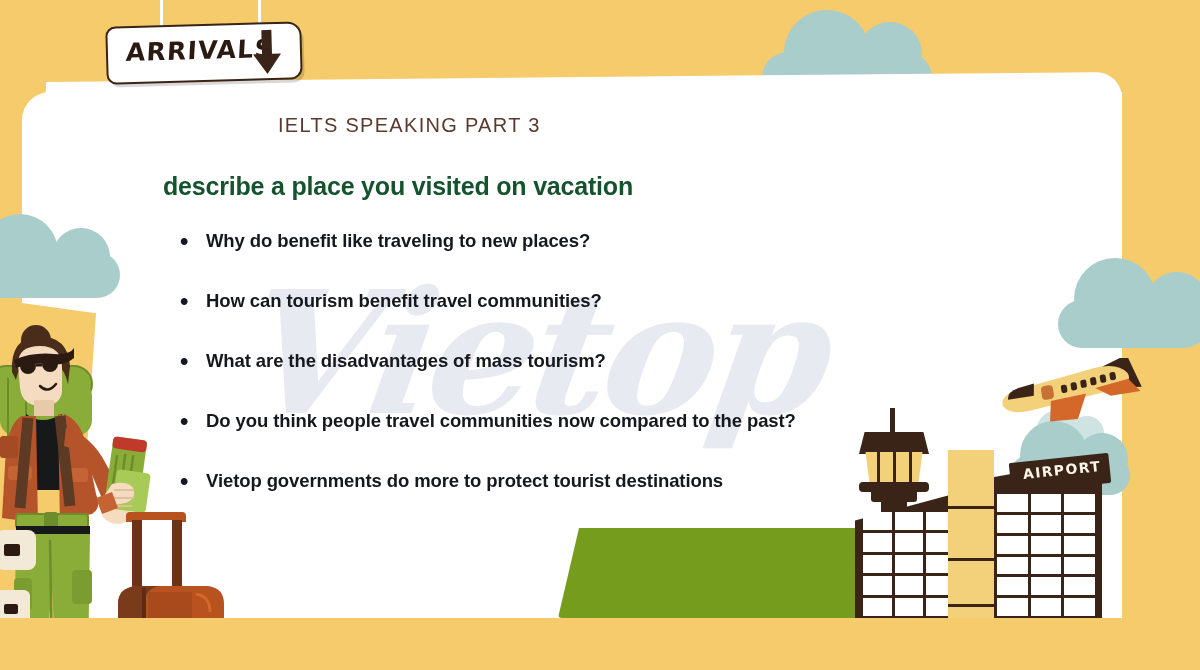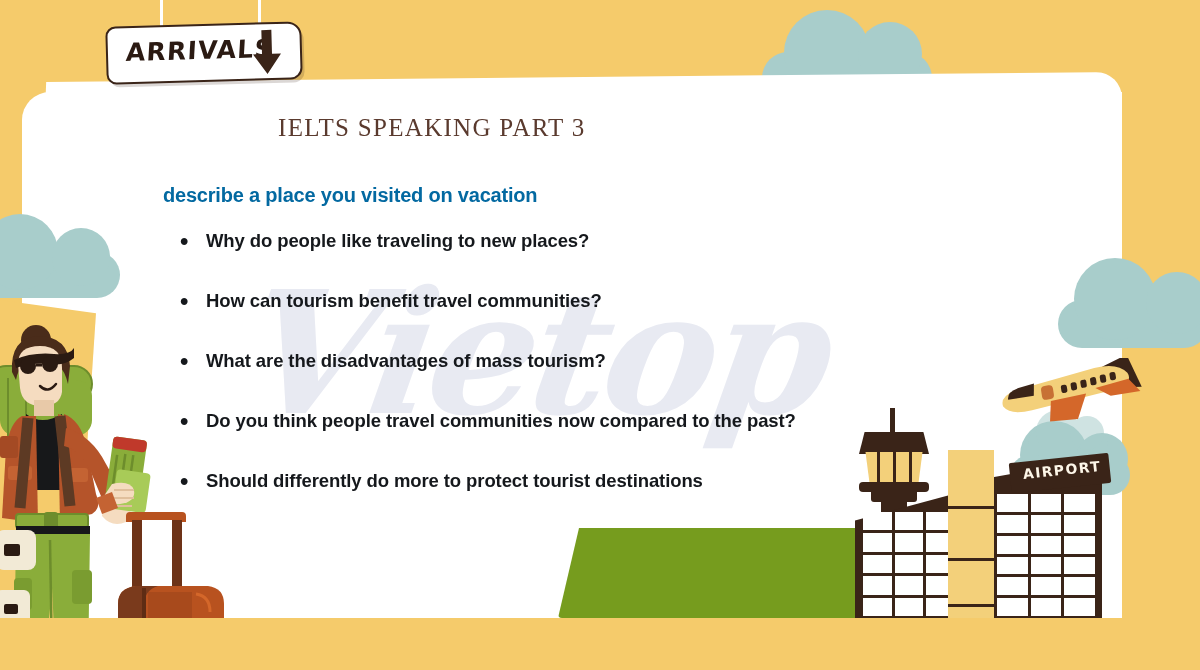--- a/index.html
+++ b/index.html
@@ -89,28 +89,27 @@
     font-size:170px; line-height:1;
     color:#e8eaf2; letter-spacing:-6px;
     transform:skewX(-9deg);
     z-index:3; user-select:none;
   }
 
   
   #content { position:absolute; left:0; top:0; width:1200px; height:670px; z-index:5; }
   #eyebrow {
     position:absolute; left:278px; top:114px;
-    font-size:25px; font-weight:400; letter-spacing:1.3px;
+    font-size:20px; font-weight:400; letter-spacing:1.3px;
     color:#5a3a2e;
-    font-family:Liberation Serif, serif;
   }
   #headline {
-    position:absolute; left:163px; top:184px;
-    font-size:20px; font-weight:700; letter-spacing:-.2px;
-    color:#0369a1;
+    position:absolute; left:163px; top:172px;
+    font-size:25px; font-weight:700; letter-spacing:-.2px;
+    color:#14532d;
   }
   #qlist { position:absolute; left:178px; top:230px; width:800px; list-style:none; }
   #qlist li {
     position:relative; padding-left:28px;
     font-size:18.5px; font-weight:600; color:#15181c;
     margin-bottom:38px; letter-spacing:-.1px;
   }
   #qlist li::before {
     content:"•"; position:absolute; left:2px; top:-3px;
     font-size:24px; color:#15181c;
@@ -214,25 +213,25 @@
   <div id="grass-left"></div>
   <div id="grass-right"></div>
   <div id="grass"></div>
 
   <div id="watermark">Vietop</div>
 
   <div id="content">
     <div id="eyebrow">IELTS SPEAKING PART 3</div>
     <div id="headline">describe a place you visited on vacation</div>
     <ul id="qlist">
-      <li>Why do people like traveling to new places?</li>
+      <li>Why do benefit like traveling to new places?</li>
       <li>How can tourism benefit travel communities?</li>
       <li>What are the disadvantages of mass tourism?</li>
       <li>Do you think people travel communities now compared to the past?</li>
-      <li>Should differently do more to protect tourist destinations</li>
+      <li>Vietop governments do more to protect tourist destinations</li>
     </ul>
   </div>
 
   <div id="arrivals">
     <div class="string" id="string-a"></div>
     <div class="string" id="string-b"></div>
     <div class="sign-board"></div>
     <div class="sign-text">ARRIVALS</div>
     <div class="sign-arrow">
       <svg width="34" height="48" viewBox="0 0 34 48">

